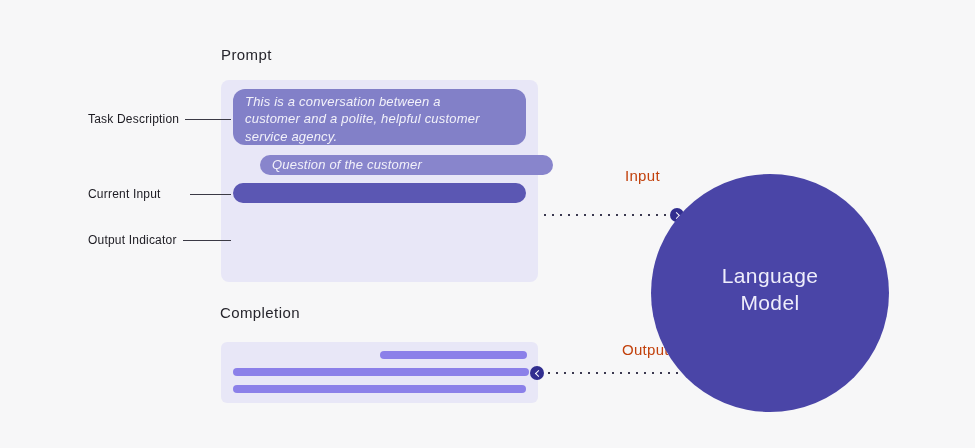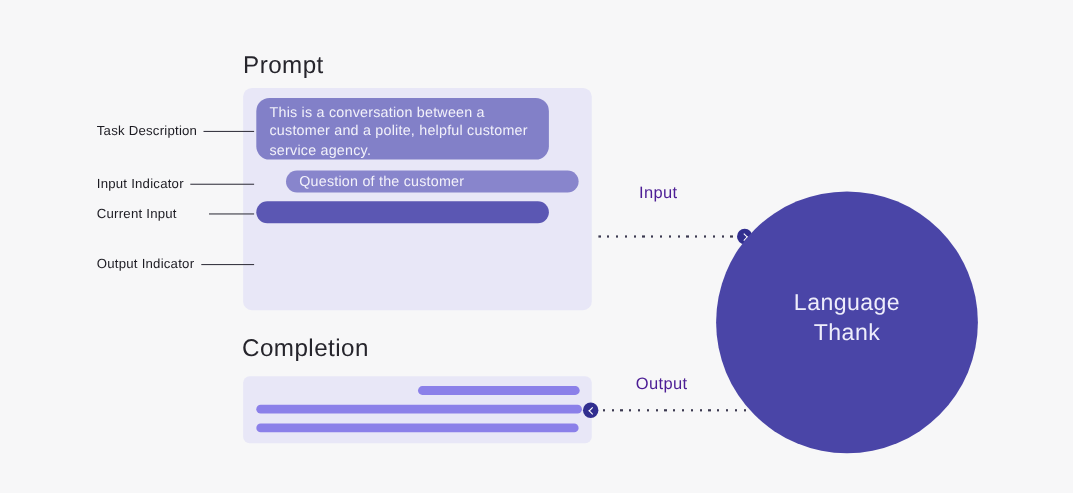--- a/index.html
+++ b/index.html
@@ -8,38 +8,39 @@
     font-family:"Liberation Sans", sans-serif;
     background:#f7f7f8;
   }
   .canvas {
     position:relative; width:975px; height:448px;
     background:#f7f7f8; overflow:hidden;
   }
 
   
   .heading {
-    position:absolute; font-size:22px; font-weight:400;
+    position:absolute; font-size:15px; font-weight:400;
     color:#26252c; letter-spacing:0.4px;
   }
   #prompt-heading { left:221px; top:46px; }
   #completion-heading { left:220px; top:304px; }
 
   
   .panel {
     position:absolute; background:#e8e7f7; border-radius:8px;
   }
   #prompt-panel { left:221px; top:80px; width:317px; height:202px; }
   #completion-panel { left:221px; top:342px; width:317px; height:61px; border-radius:6px; }
 
   
   .bubble {
-    position:absolute; left:12px; width:266px;
+    position:absolute; left:12px; width:293px;
     color:#f2f1fa; font-size:13px; letter-spacing:0.2px;
     white-space:pre-line;
+    font-style:italic;
   }
   .bubble-lg { border-radius:12px; padding:4px 12px 0; line-height:17.4px; }
   #task-description-box { top:9px;  height:56px; background:#8280c8; }
   #input-indicator-box  { top:75px; height:20px; background:#8885cc;
                           border-radius:10px; line-height:20px; padding:0 12px;margin-left:27px; }
   #current-input-box    { top:103px; height:20px; background:#5b57b3; border-radius:10px; }
   #output-indicator-box { top:131px; height:57px; background:#322f9e; }
 
   
   .anno-row {
@@ -54,21 +55,21 @@
   #row-output-indicator { top:233px; }
 
   
   .bar { position:absolute; height:8px; border-radius:4px; background:#8b80e9; }
   #completion-bar-1 { top:9px;  left:159px; width:147px; }
   #completion-bar-2 { top:26px; left:12px;  width:296px; }
   #completion-bar-3 { top:43px; left:12px;  width:293px; }
 
   
   .flow-label {
-    position:absolute; font-size:15px; color:#4c1d95; letter-spacing:0.3px;
+    position:absolute; font-size:15px; color:#c2410c; letter-spacing:0.3px;margin-left:44px;
   }
   #input-label  { left:581px; top:167px; }
   #output-label { left:578px; top:341px; }
 
   
   .dotted {
     position:absolute; height:2px;
     background-image:repeating-linear-gradient(to right,#3b3950 0 2px,transparent 2px 8px);
   }
   #input-dotted  { left:544px; top:214px; width:126px; }
@@ -110,24 +111,20 @@
 customer and a polite, helpful customer
 service agency.</div>
     <div class="bubble" id="input-indicator-box">Question of the customer</div>
     <div class="bubble" id="current-input-box"></div>
   </div>
 
   <div class="anno-row" id="row-task-description">
     <span class="anno-label">Task Description</span>
     <span class="anno-line"></span>
   </div>
-  <div class="anno-row" id="row-input-indicator">
-    <span class="anno-label">Input Indicator</span>
-    <span class="anno-line"></span>
-  </div>
   <div class="anno-row" id="row-current-input">
     <span class="anno-label">Current Input</span>
     <span class="anno-line"></span>
   </div>
   <div class="anno-row" id="row-output-indicator">
     <span class="anno-label">Output Indicator</span>
     <span class="anno-line"></span>
   </div>
 
   <div class="panel" id="completion-panel">
@@ -143,16 +140,16 @@
   </div>
 
   <div class="flow-label" id="output-label">Output</div>
   <div class="dotted" id="output-dotted"></div>
   <div class="badge" id="output-badge">
     <span class="chev chev-left"></span>
   </div>
 
   <div id="language-model-circle">
     <div id="language-model-label">Language
-Thank</div>
+Model</div>
   </div>
 
 </div>
 
 </body></html>

